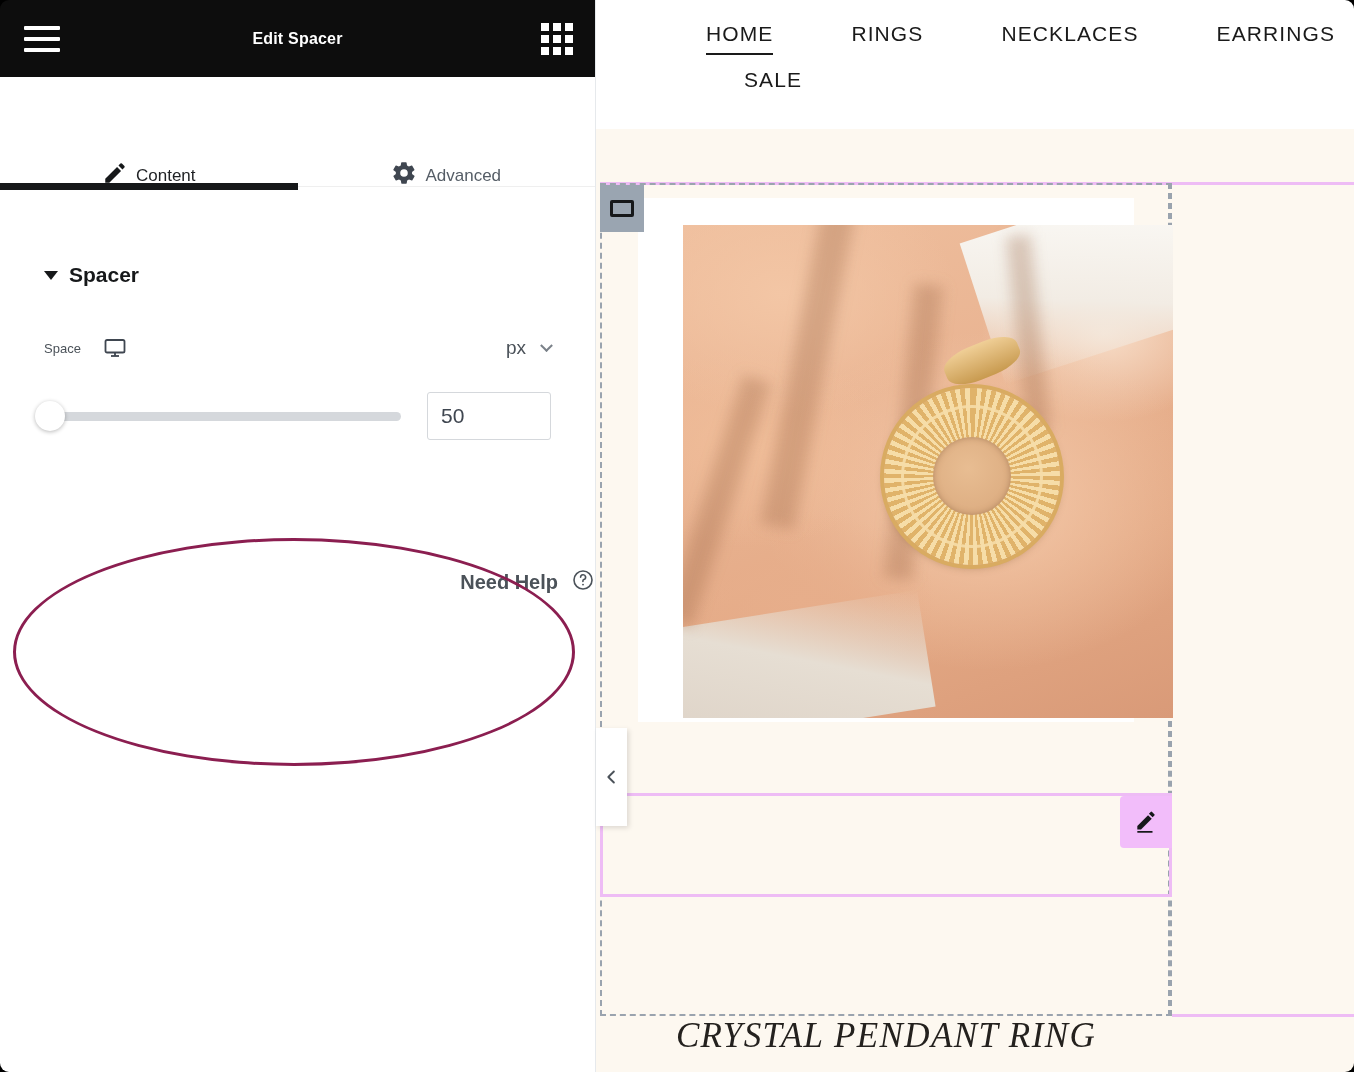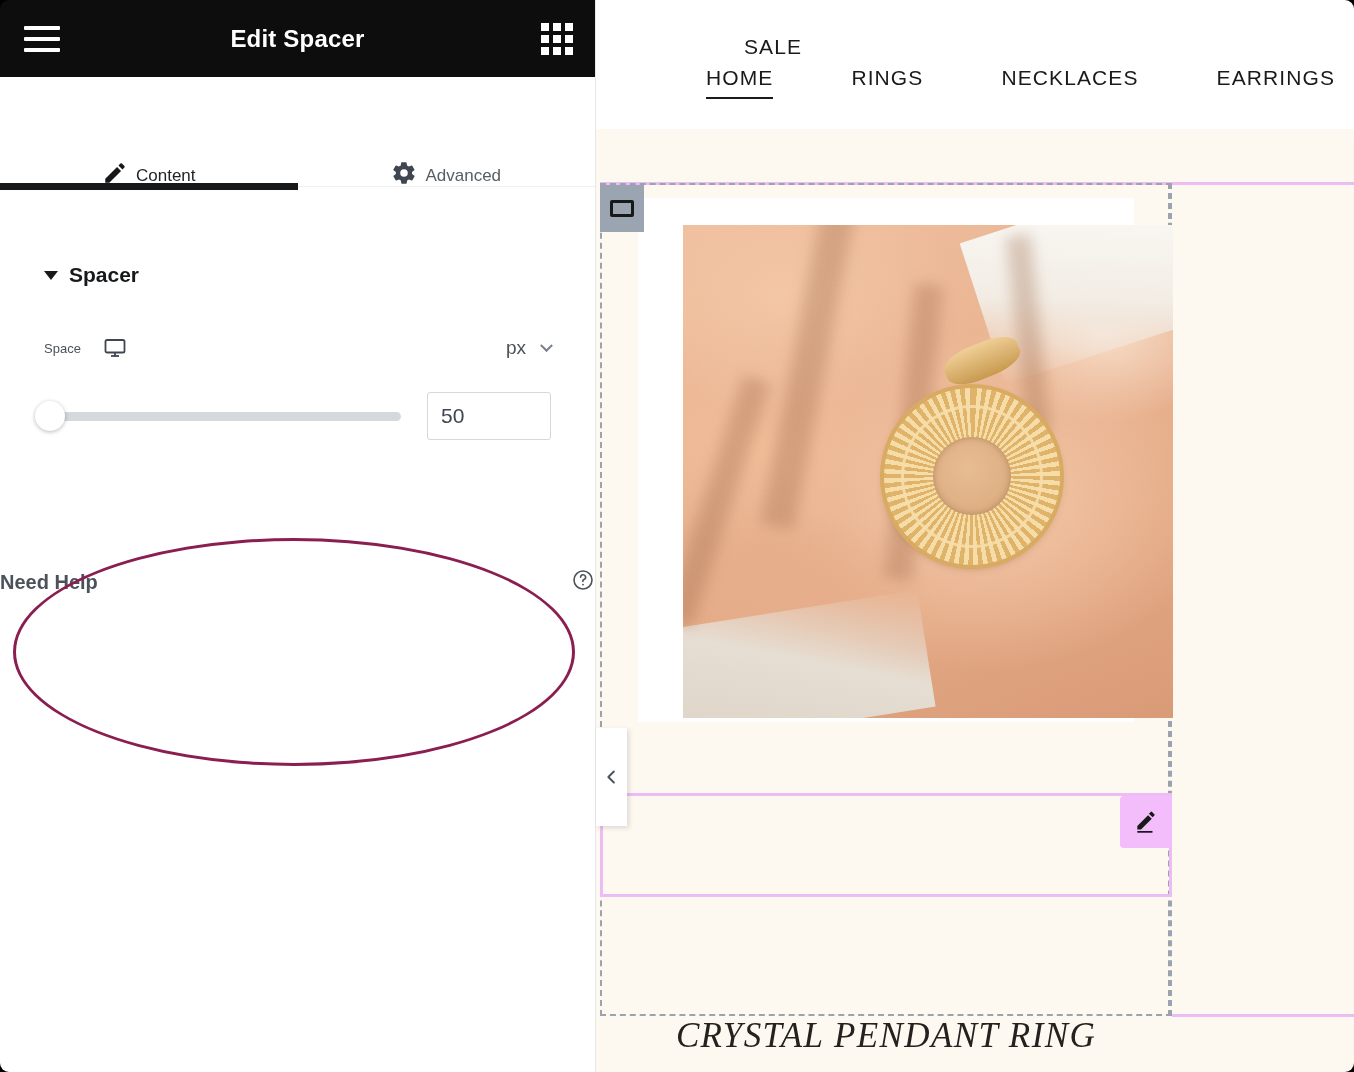--- a/index.html
+++ b/index.html
@@ -34,21 +34,21 @@
   #hamburger-btn {
     position: absolute; left: 24px; top: 50%;
     transform: translateY(-50%);
     width: 36px; height: 26px;
     display: flex; flex-direction: column; justify-content: space-between;
     cursor: pointer;
   }
   #hamburger-btn span { display: block; height: 4px; background: #fff; border-radius: 1px; }
   #panel-title {
     width: 100%; text-align: center;
-    color: #ffffff; font-size: 24px; font-weight: bold;
+    color: #ffffff; font-size: 16px; font-weight: bold;
     letter-spacing: .2px;
   }
   #grid-btn {
     position: absolute; right: 22px; top: 50%;
     transform: translateY(-50%);
     width: 32px; height: 32px;
     display: grid; grid-template-columns: repeat(3, 8px);
     grid-template-rows: repeat(3, 8px); gap: 4px;
     cursor: pointer;
   }
@@ -150,21 +150,21 @@
     position: absolute;
     left: 13px; top: 275px;
     width: 562px; height: 228px;
     border: 3.5px solid #8b1e50;
     border-radius: 50%;
     pointer-events: none;
   }
 
   #need-help {
     margin-top: 128px;
-    display: flex; align-items: center; justify-content: space-between;
+    display: flex; align-items: center; justify-content: flex-end;
     gap: 13px; cursor: pointer;
   }
   #need-help-label { font-size: 20px; font-weight: bold; color: #4b5259; }
 
   
   #canvas {
     position: absolute; left: 596px; top: 0;
     width: 758px; height: 1072px;
     background: #fdf8f0;
     overflow: hidden;
@@ -437,28 +437,28 @@
           </svg>
         </span>
       </div>
 
     </div>
   </div>
 
   <div id="canvas">
 
     <div id="site-nav">
-      <div id="nav-row2">
-        <span class="nav-item">SALE</span>
-      </div>
       <div id="nav-row1">
         <span class="nav-item active">HOME</span>
         <span class="nav-item">RINGS</span>
         <span class="nav-item">NECKLACES</span>
         <span class="nav-item">EARRINGS</span>
+      </div>
+      <div id="nav-row2">
+        <span class="nav-item">SALE</span>
       </div>
     </div>
 
     <div id="section-top-line"></div>
     <div id="section-outline"></div>
     <div id="column-divider"></div>
     <div id="section-bottom-line"></div>
 
     <div id="product-card">
       <div id="product-image">

